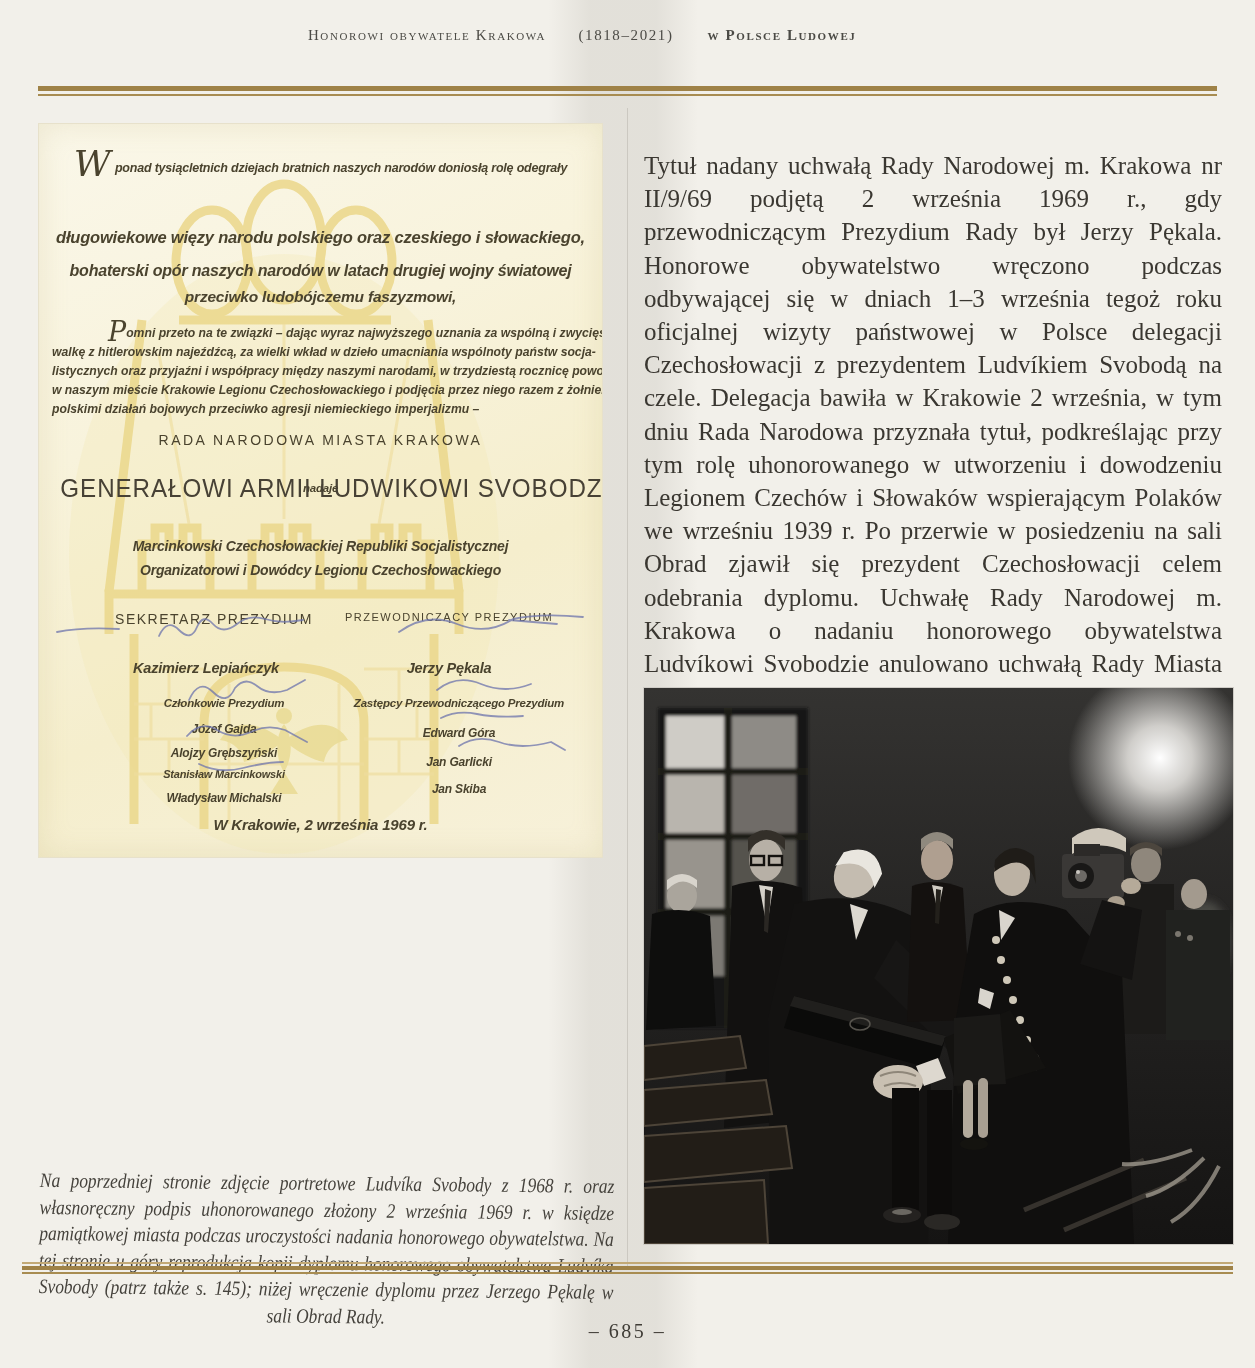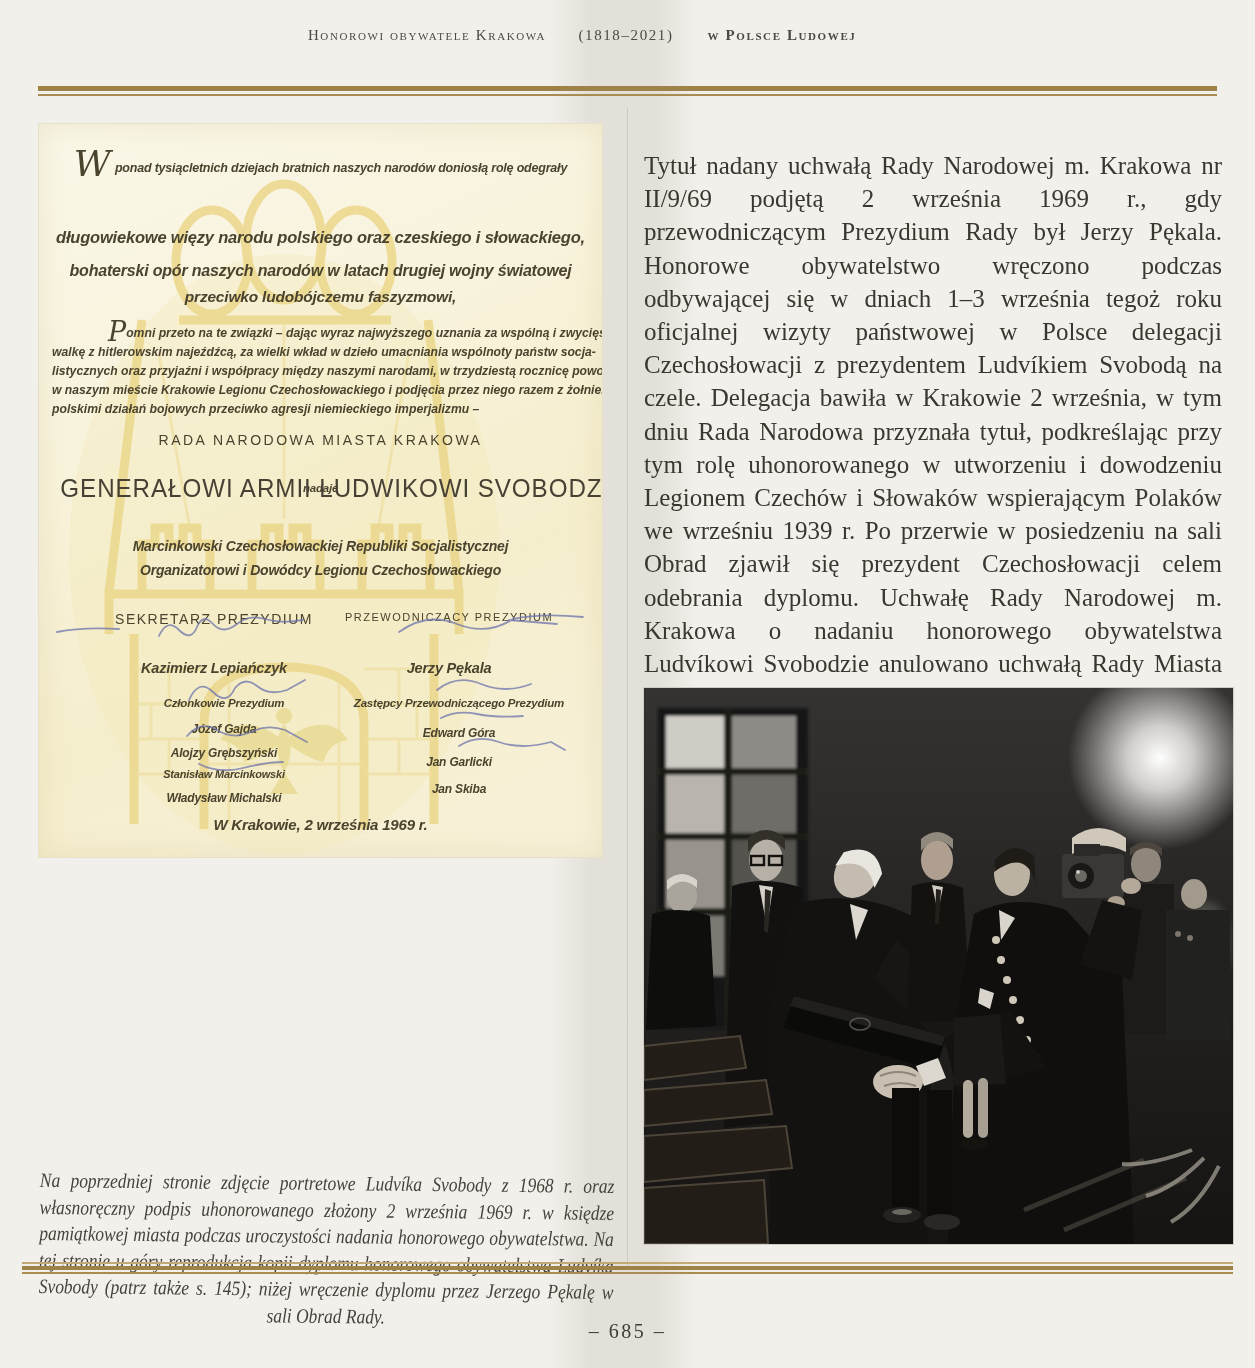--- a/index.html
+++ b/index.html
@@ -120,21 +120,21 @@
     <div class="abs d-sans" style="top:291px;font-size:14px;letter-spacing:2.5px;margin-top:17px;">RADA NARODOWA MIASTA KRAKOWA</div>
     <div class="abs d-script" style="top:330px;font-size:11.5px;">nadaje</div>
     <div class="abs" style="top:349px;">
       <span class="d-sans" style="display:inline-block;font-size:26px;letter-spacing:1px;transform:scaleX(.93);white-space:nowrap;color:#474135;">GENERAŁOWI ARMII LUDWIKOWI SVOBODZIE</span>
     </div>
     <div class="abs d-script" style="top:386px;font-size:14px;">Marcinkowski Czechosłowackiej Republiki Socjalistycznej</div>
     <div class="abs d-script" style="top:410px;font-size:14px;">Organizatorowi i Dowódcy Legionu Czechosłowackiego</div>
 
     <div class="abs d-sans" style="top:487px;left:55px;width:240px;font-size:14px;letter-spacing:1.5px;">SEKRETARZ PREZYDIUM</div>
     <div class="abs d-sans" style="top:487px;left:290px;width:240px;font-size:11px;letter-spacing:1.5px;">PRZEWODNICZĄCY PREZYDIUM</div>
-    <div class="abs d-script" style="top:508px;left:55px;width:240px;font-size:14.5px;">Kazimierz Lepiańczyk</div>
+    <div class="abs d-script" style="top:508px;left:47px;width:240px;font-size:14.5px;">Kazimierz Lepiańczyk</div>
     <div class="abs d-script" style="top:508px;left:290px;width:240px;font-size:14.5px;">Jerzy Pękala</div>
 
     <div class="abs d-script" style="top:545px;left:85px;width:200px;font-size:11.5px;">Członkowie Prezydium</div>
     <div class="abs d-script" style="top:545px;left:295px;width:250px;font-size:11.5px;">Zastępcy Przewodniczącego Prezydium</div>
 
     <div class="abs d-script" style="top:570px;left:85px;width:200px;font-size:12px;">Józef Gajda</div>
     <div class="abs d-script" style="top:594px;left:85px;width:200px;font-size:12px;">Alojzy Grębszyński</div>
     <div class="abs d-script" style="top:616px;left:85px;width:200px;font-size:11px;text-align:center;">Stanisław Marcinkowski</div>
     <div class="abs d-script" style="top:639px;left:85px;width:200px;font-size:12px;">Władysław Michalski</div>
 

